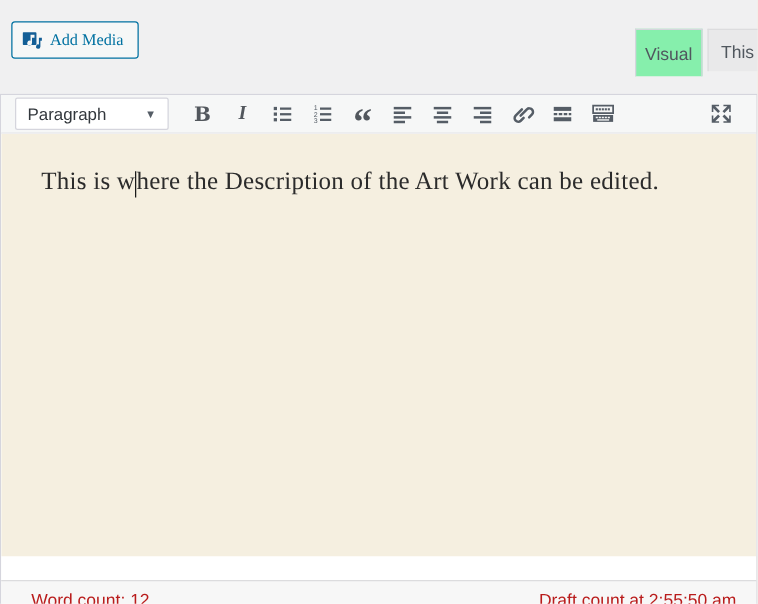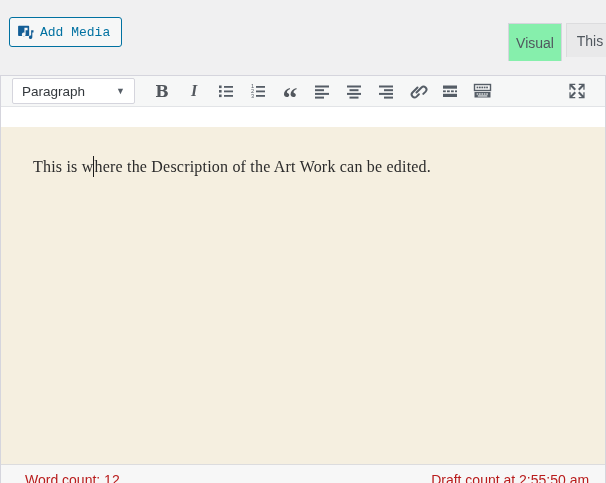--- a/index.html
+++ b/index.html
@@ -12,21 +12,21 @@
   }
 
   
   .add-media-btn {
     position:absolute; left:9px; top:17px; height:30px;
     display:inline-flex; align-items:center; gap:6px;
     padding:0 11px 0 8px;
     background:#f6f7f7;
     border:1px solid #0071a1; border-radius:3px;
     color:#0071a1; font-size:13px; cursor:pointer;
-    font-family:Liberation Mono, monospace;
+    font-family:Liberation Serif, serif;
   }
   .add-media-btn svg { display:block; }
 
   
   .tab {
     position:absolute; top:23px; height:34px;
     display:flex; align-items:center; justify-content:center;
     font-size:14px; color:#50575e; cursor:pointer;
     border:1px solid transparent;
   }
@@ -74,21 +74,21 @@
   .glyph-i { font-family:"Liberation Serif",serif; font-style:italic; font-weight:bold; font-size:16px; color:#52575d; }
   .glyph-quote { font-family:"Liberation Serif",serif; font-weight:bold; font-size:30px; line-height:10px; color:#52575d; padding-top:14px; }
   .tb-spacer { flex:1; }
 
   
   .content-frame { flex:1; background:#ffffff; position:relative; overflow:hidden; }
   .content-body {
     height:338px; background:#f5efe0;
     padding:27px 32px 0 32px;
     font-family:"Liberation Serif", serif;
-    font-size:16px; color:#2b2b2b; letter-spacing:0.2px;margin-top:20px;
+    font-size:20px; color:#2b2b2b; letter-spacing:0.2px;
   }
   .caret {
     display:inline-block; width:0; border-left:1px solid #1a1a1a;
     height:21px; vertical-align:text-bottom; position:relative; top:2px;
   }
 
   
   .statusbar {
     height:31px; background:#f7f7f7; border-top:1px solid #dcdcde;
     display:flex; align-items:center; justify-content:space-between;

